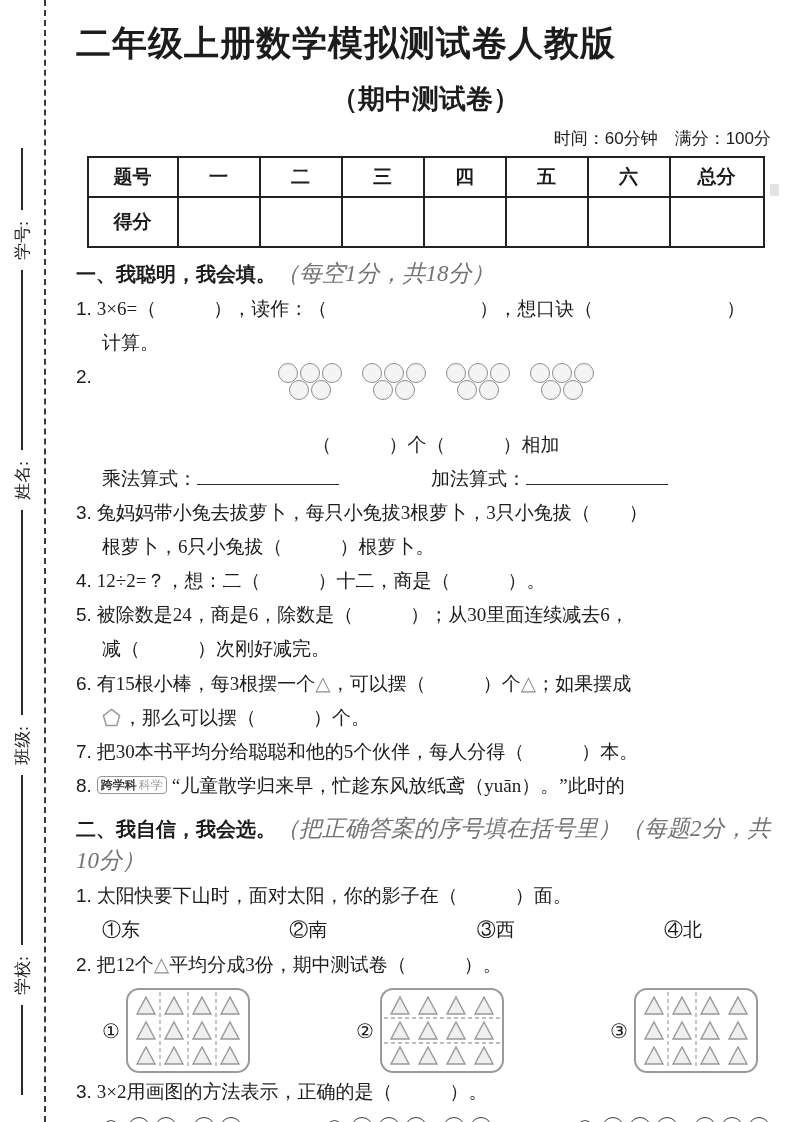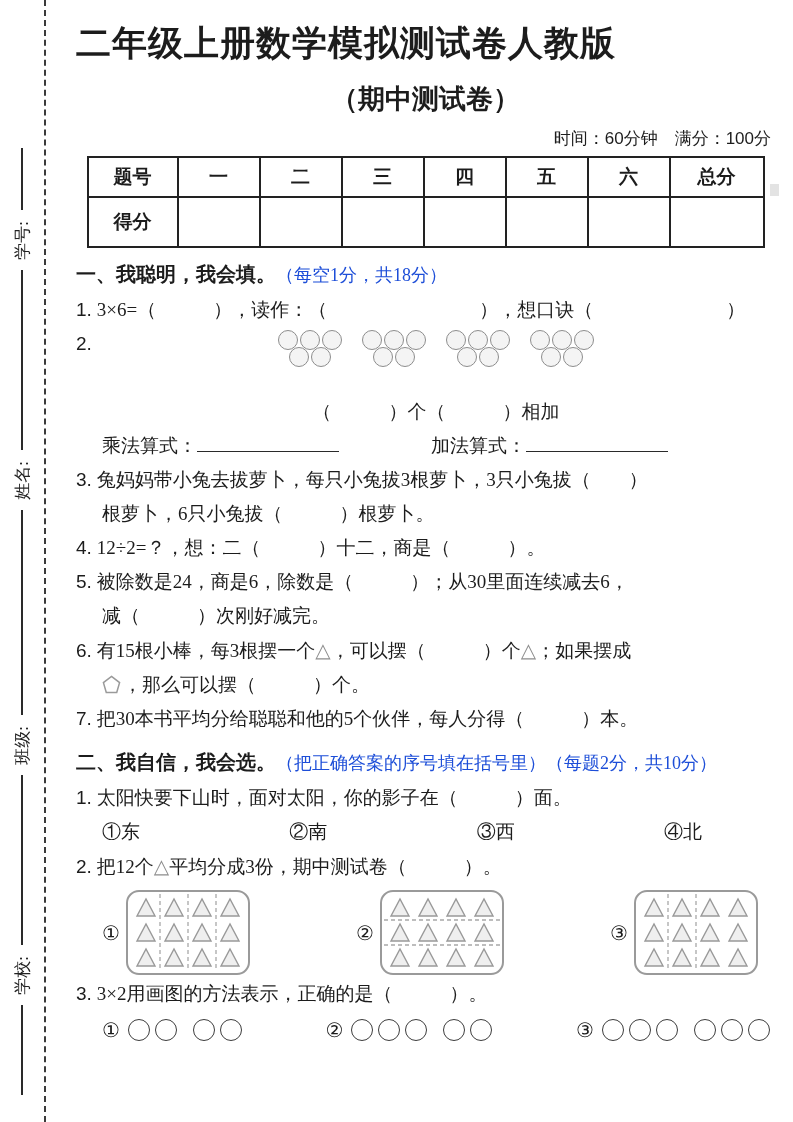--- a/index.html
+++ b/index.html
@@ -25,21 +25,21 @@
           margin:10px 4px 6px 0; }
 
   .score-table { border-collapse:collapse; margin:0 auto; table-layout:fixed; }
   .score-table td { border:2px solid #222; text-align:center; vertical-align:middle;
                     font-family:"Liberation Sans", sans-serif; font-weight:700; font-size:19px; }
   .score-table .c0 { width:86px; } .score-table .cmid { width:78px; } .score-table .c7 { width:90px; }
   .score-table tr.hd td { height:36px; } .score-table tr.sc td { height:46px; }
 
   .sec-head { margin:10px 0 2px 0; font-size:20px; line-height:32px; }
   .sec-title { font-family:"Liberation Sans", sans-serif; font-weight:800; }
-  .sec-note { font-size:18px; color:#1d4ed8; }
+  .sec-note { font-size:23px; color:#737373;font-style:italic; }
 
   .q { font-size:19px; line-height:34px; }
   .q-num { font-family:"Liberation Sans", sans-serif; margin-right:5px; }
   .indent { margin-left:26px; }
   .tri-char { color:#8f8f8f; font-size:20px; }
 
   
   .q2-wrap { display:flex; }
   .q2-center { flex:1; display:flex; flex-direction:column; align-items:center;gap:25px; }
   .circle-groups { display:flex; gap:18px; margin-top:3px; }
@@ -135,20 +135,21 @@
         </tr>
       </tbody>
     </table>
 
     <div class="sec-head">
       <span class="sec-title">一、我聪明，我会填。</span><span class="sec-note">（每空1分，共18分）</span>
     </div>
 
     <div class="q">
       <div><span class="q-num">1.</span><span>3×6=（　　　），读作：（　　　　　　　　），想口诀（　　　　　　　）</span></div>
+      <div class="indent">计算。</div>
     </div>
 
     <div class="q q2-wrap">
       <span class="q-num">2.</span>
       <div class="q2-center">
         <div class="circle-groups">
             <div class="cg">
               <div class="cg-row">
                 <span class="circle"></span>
                 <span class="circle"></span>
@@ -220,20 +221,21 @@
       <div class="indent"><svg class="house" width="19" height="19" viewBox="0 0 20 20">
             <polygon points="10,1.5 18.5,8 15.5,18.5 4.5,18.5 1.5,8" fill="none" stroke="#9a9a9a" stroke-width="1.6"></polygon>
           </svg><span>，那么可以摆（　　　）个。</span></div>
     </div>
 
     <div class="q">
       <div><span class="q-num">7.</span><span>把30本书平均分给聪聪和他的5个伙伴，每人分得（　　　）本。</span></div>
     </div>
 
     <div class="q">
+      <div><span class="q-num">8.</span><span class="badge"><span class="badge-b">跨学科</span><span class="badge-l">科学</span></span><span>“儿童散学归来早，忙趁东风放纸鸢（yuān）。”此时的</span></div>
     </div>
 
     <div class="sec-head">
       <span class="sec-title">二、我自信，我会选。</span><span class="sec-note">（把正确答案的序号填在括号里）（每题2分，共10分）</span>
     </div>
 
     <div class="q">
       <div><span class="q-num">1.</span><span>太阳快要下山时，面对太阳，你的影子在（　　　）面。</span></div>
       <div class="opt-row">
         <span>①东</span>

